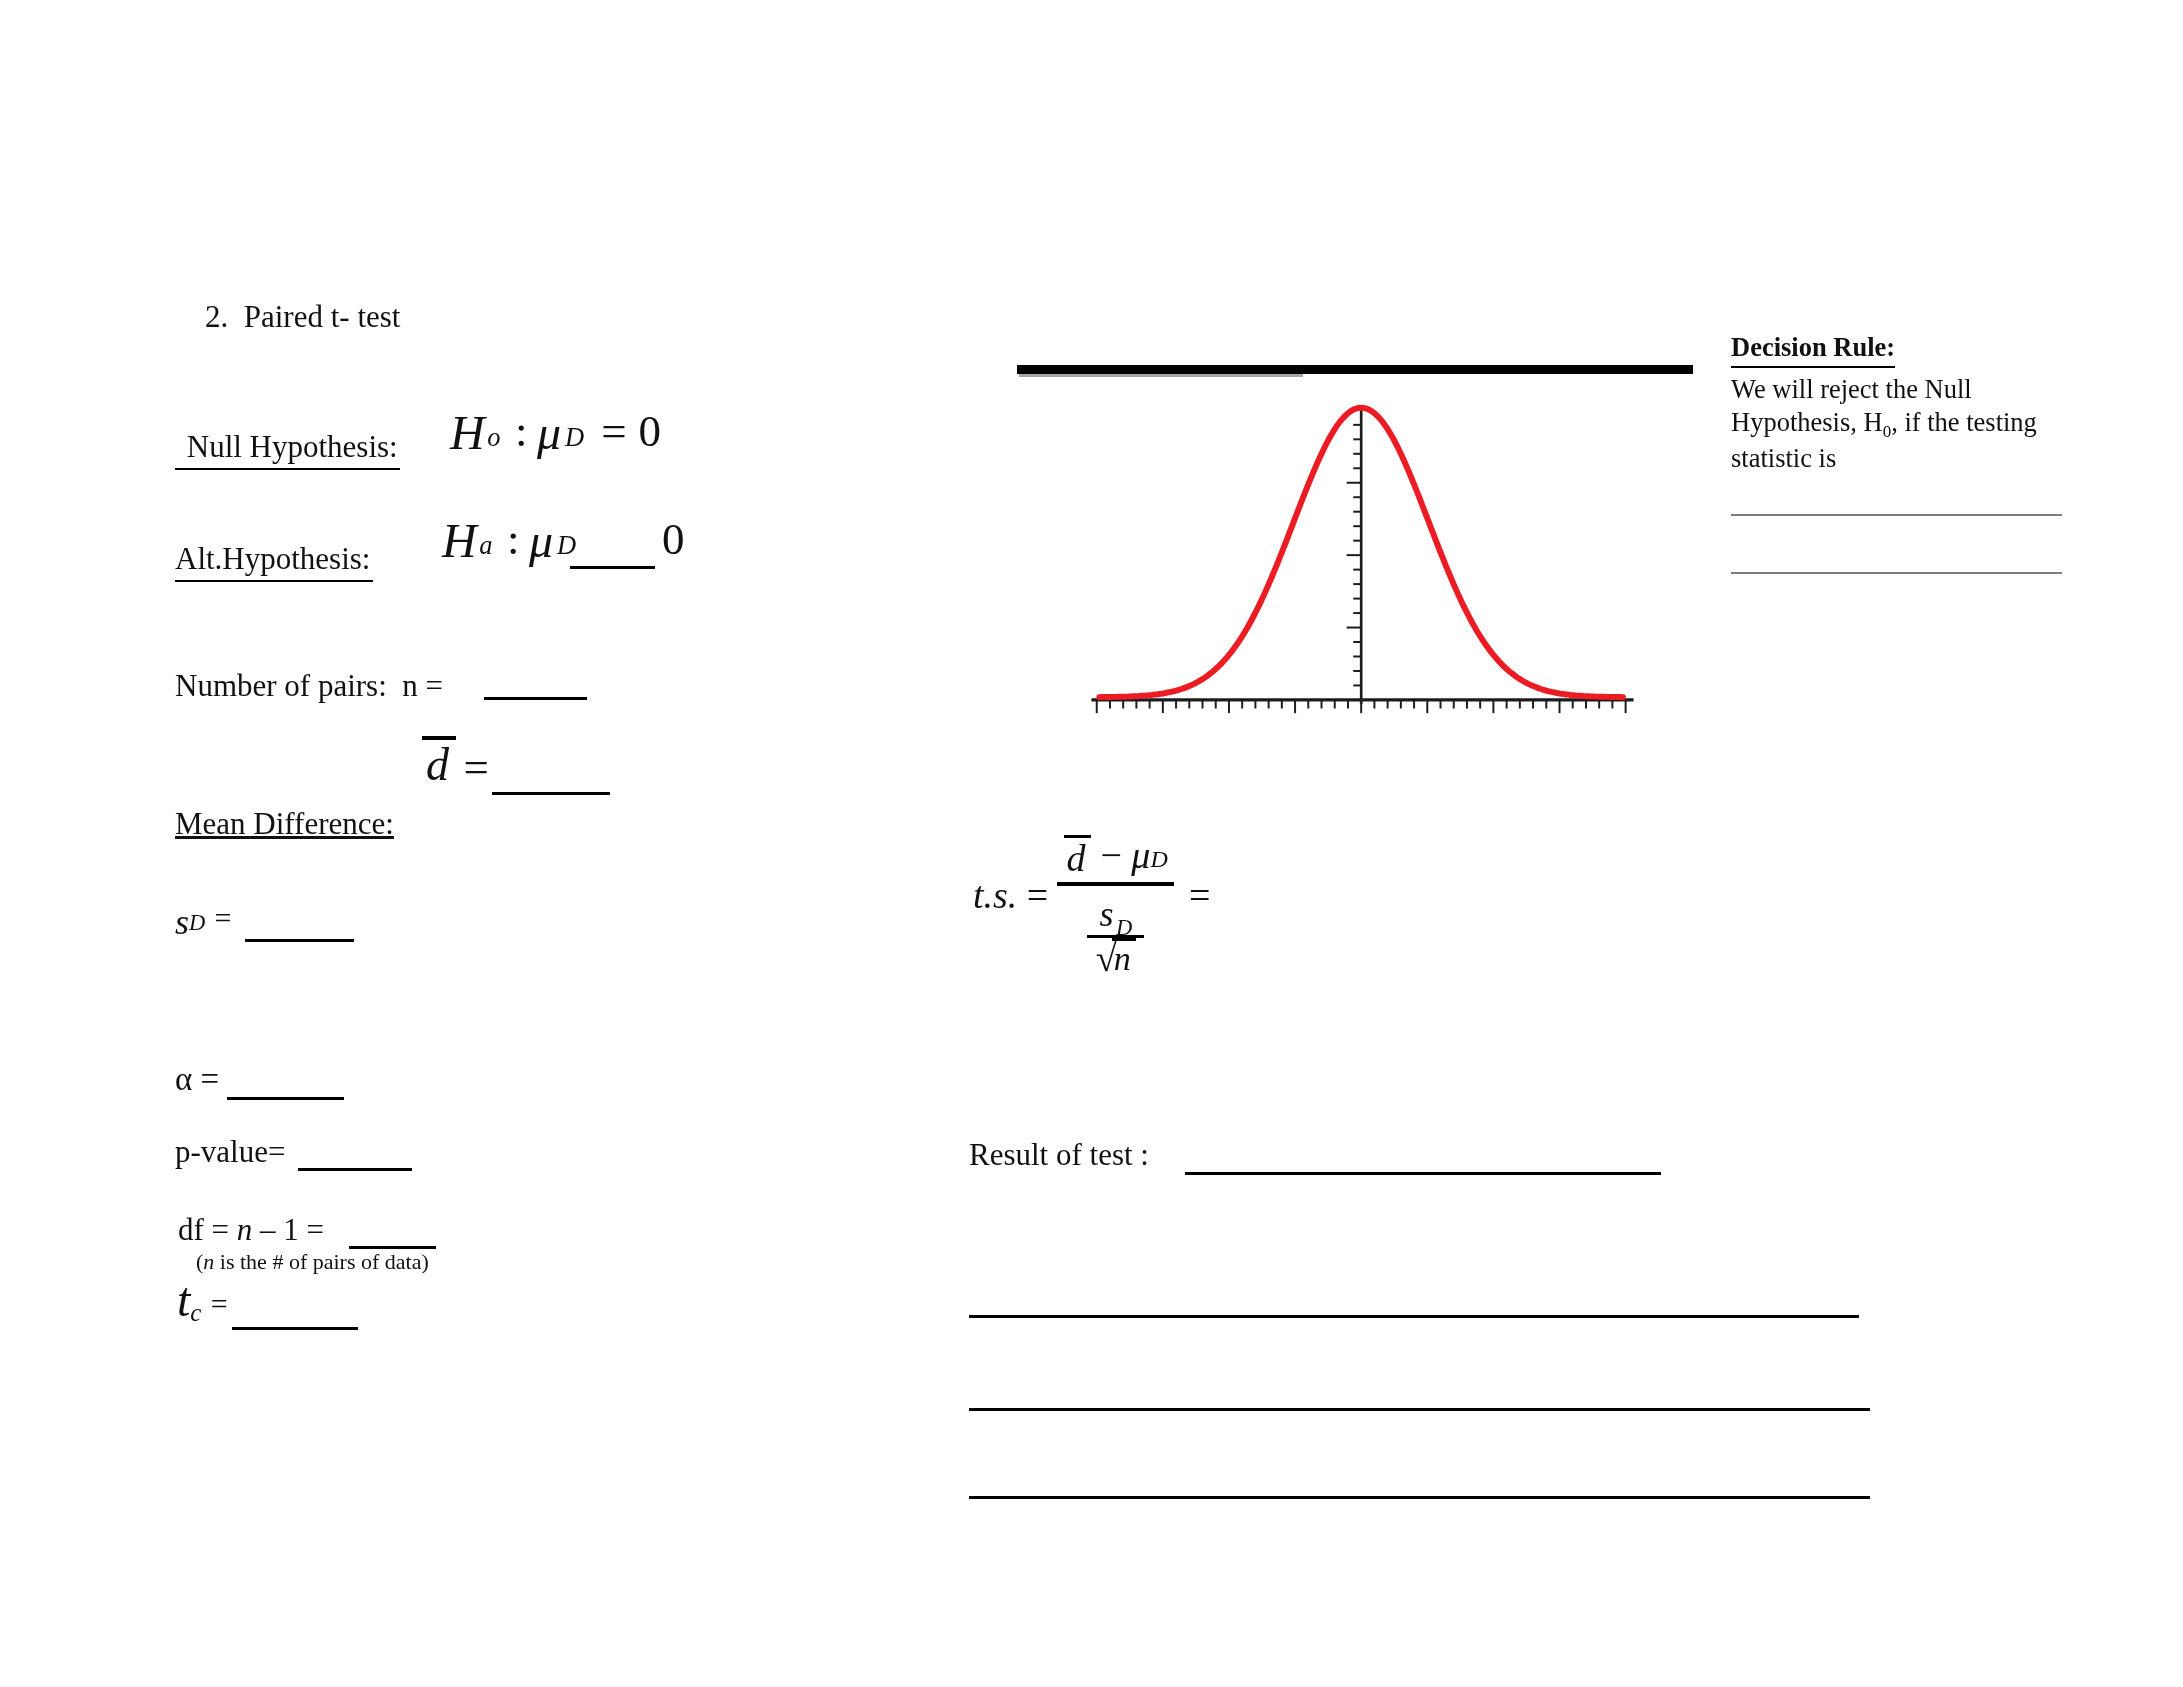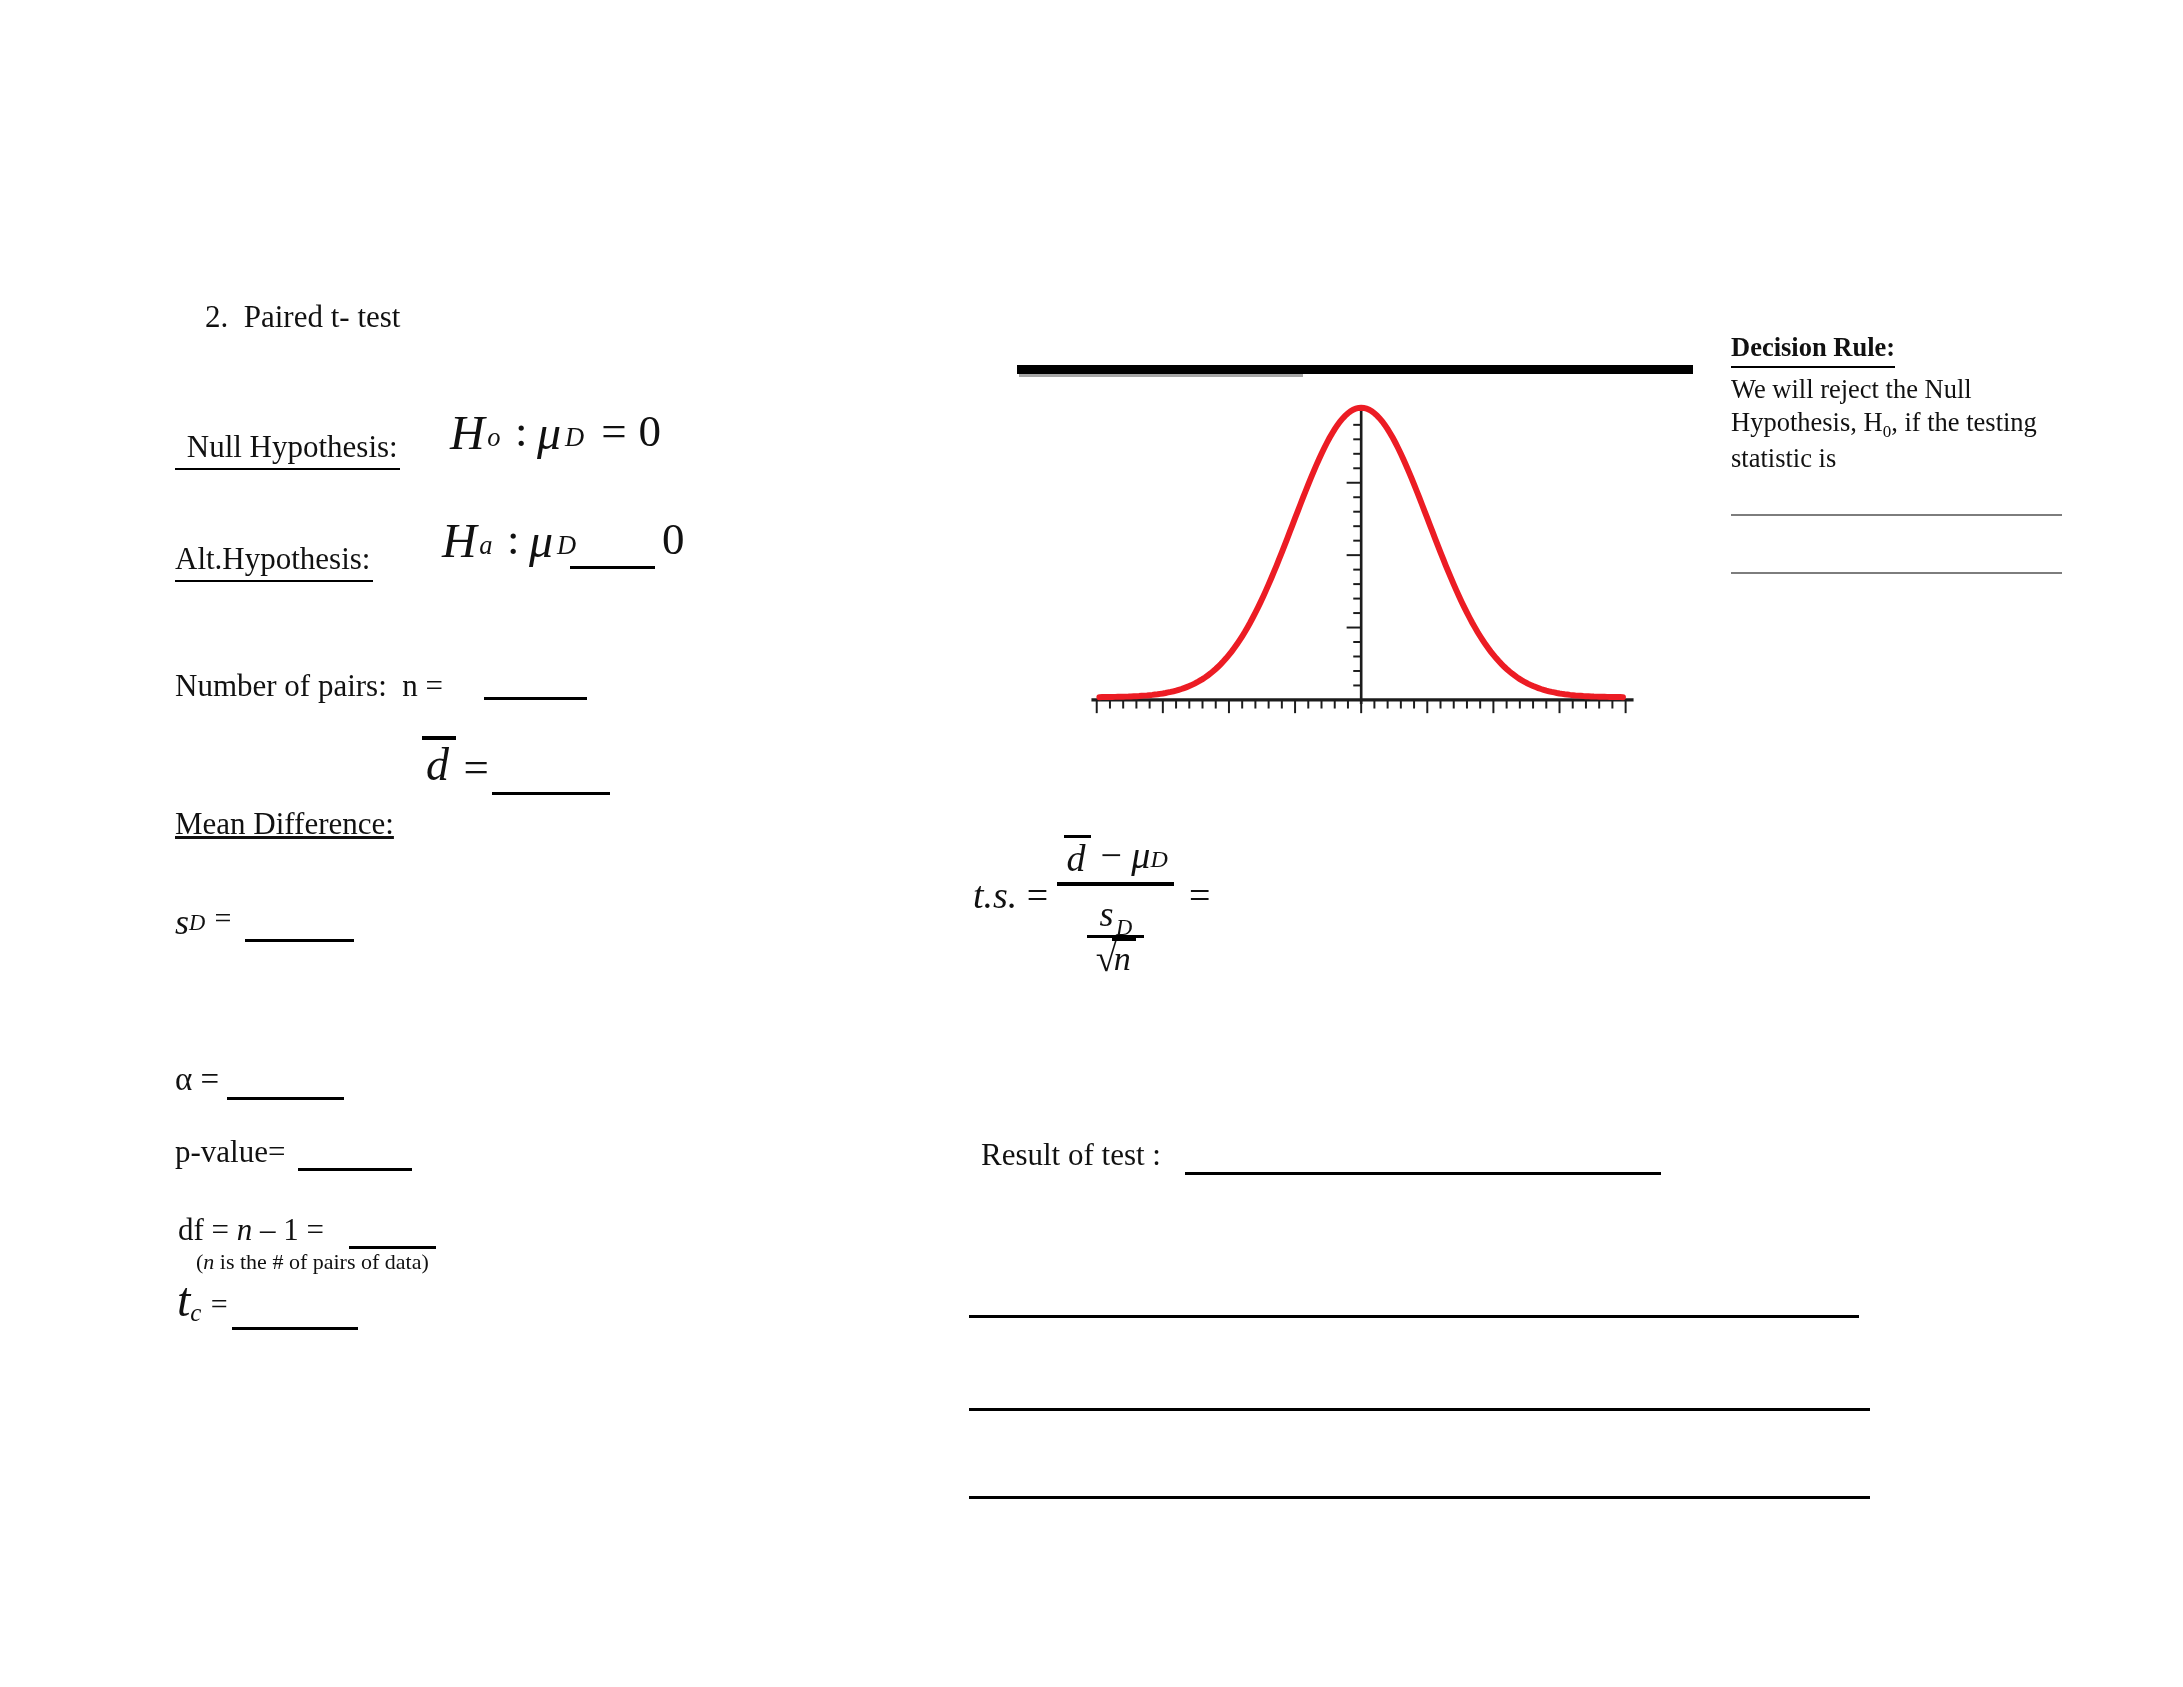--- a/index.html
+++ b/index.html
@@ -215,21 +215,21 @@
         <div class="ibar"></div>
         <div class="iden">
           <span class="radical">√</span>
           <span class="sqrtn">n</span>
         </div>
       </div>
     </div>
     <span class="ts-eq" style="padding-left:14.6px;">=</span>
   </div>
 
-  <div class="abs label" style="left:969px;top:1137px;margin-left:12px;">Result of test :</div>
+  <div class="abs label" style="left:969px;top:1137px;">Result of test :</div>
   <div class="abs blank" style="left:1185px;top:1172px;width:476px;height:2.6px;"></div>
 
 
   <div class="abs blank" style="left:969px;top:1315px;width:890px;height:3.3px;"></div>
   <div class="abs blank" style="left:969px;top:1408px;width:901px;height:3.3px;"></div>
   <div class="abs blank" style="left:969px;top:1496px;width:901px;height:3.3px;"></div>
 
 </div>
 
 

